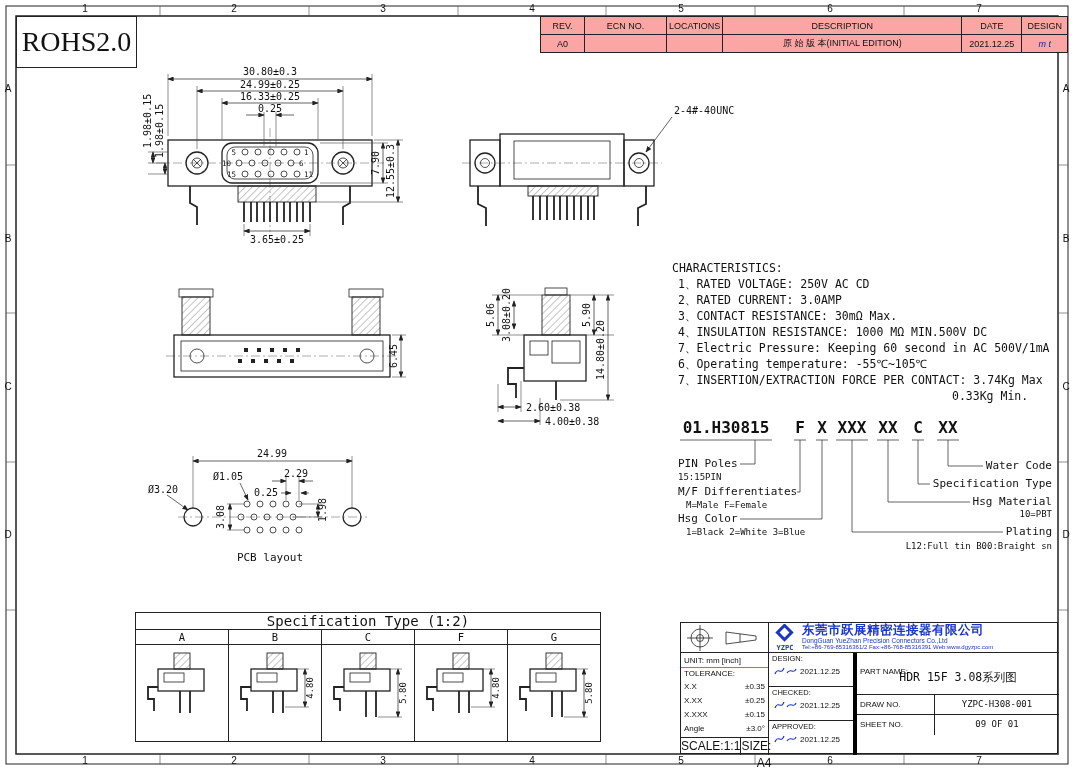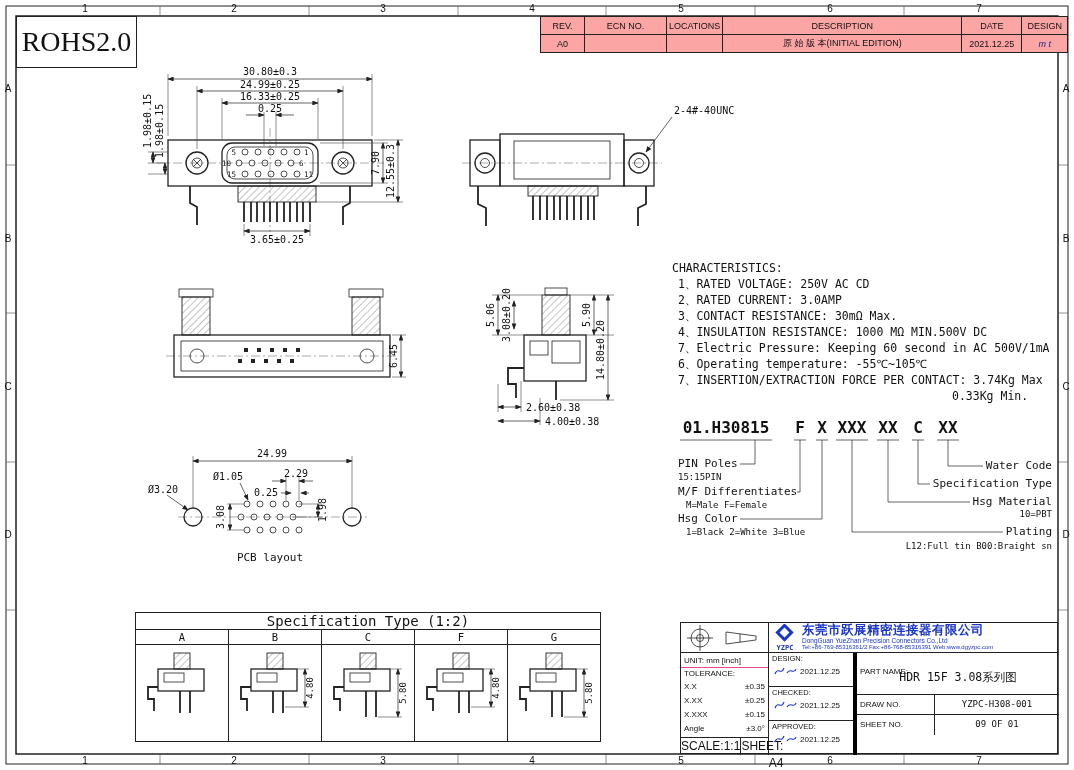--- a/index.html
+++ b/index.html
@@ -595,21 +595,21 @@
     <div class="tol-row">
       <span>X.XXX</span>
       <span>±0.15</span>
     </div>
     <div class="tol-row">
       <span>Angle</span>
       <span>±3.0°</span>
     </div>
     <div class="tb-scale">
       <span>SCALE:1:1</span>
-      <span>SHEET: A4</span>
+      <span>SIZE: A4</span>
     </div>
   </div>
   <div class="abs tb-mid">
     <div class="sign-row">
       <div>DESIGN:</div>
       <div class="sign-line">
         <svg width="26" height="14">
               <path d="M3 10 C6 2 9 12 12 4 M15 9 C18 3 22 11 24 5" stroke="#1a35c8" fill="none" stroke-width="1.2"></path>
             </svg>
         <span class="sign-date">2021.12.25</span>

